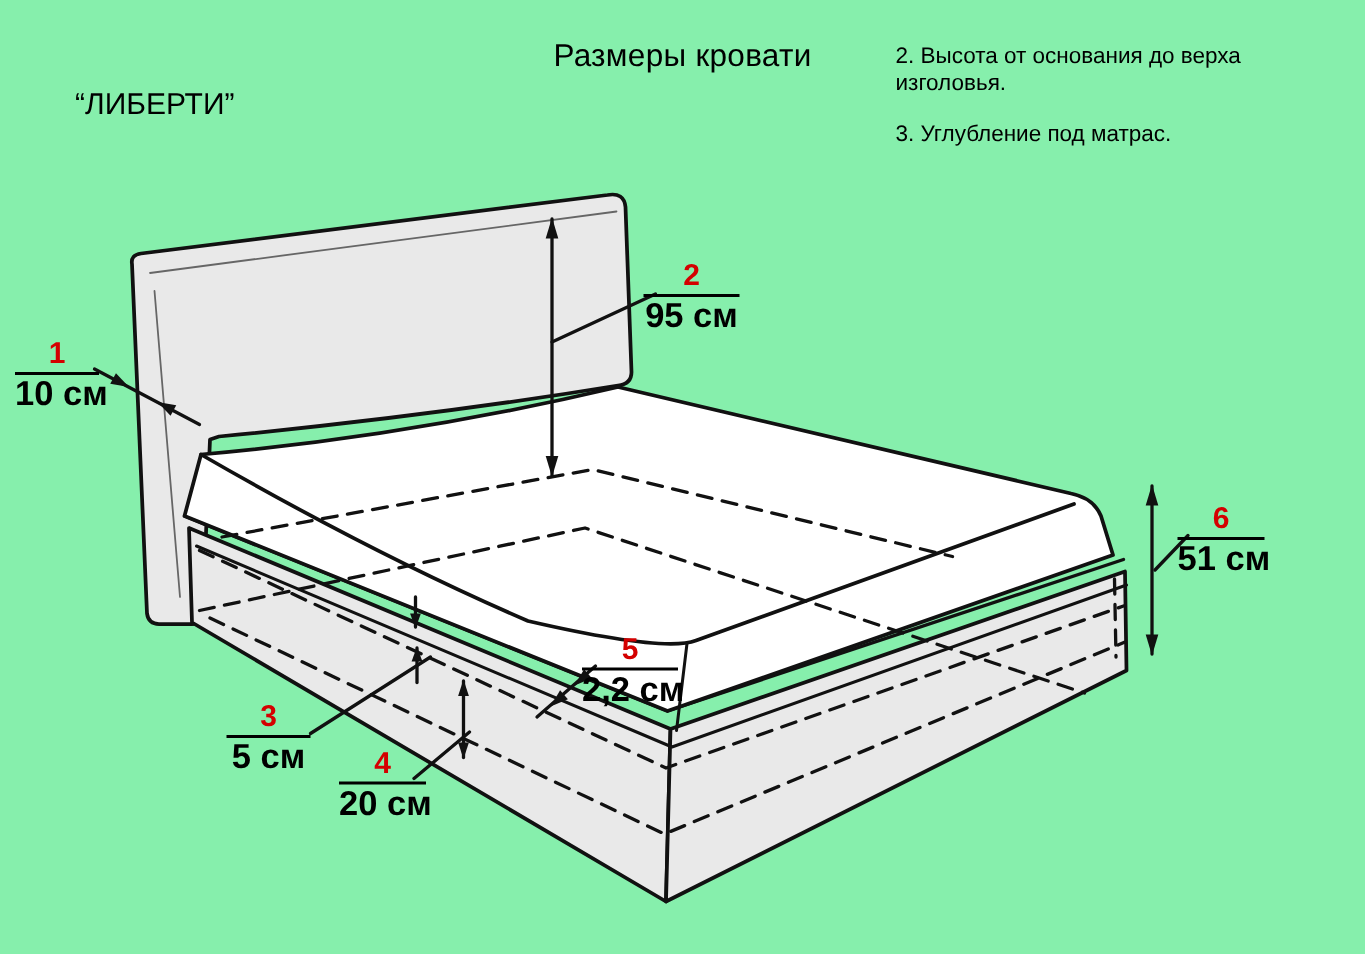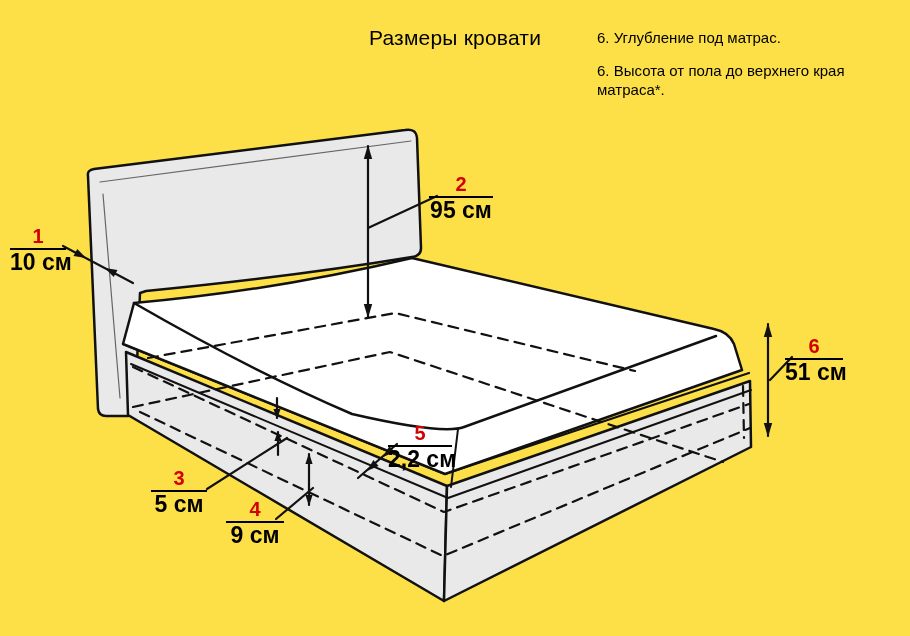--- a/index.html
+++ b/index.html
@@ -1,16 +1,16 @@
 <!DOCTYPE html>
 <html style="--red: #d40000; --fill: #e9e9e9;"><head>
 <meta charset="utf-8">
 <style>
   html,body{margin:0;padding:0;background:#fff;}
-  #page{position:relative;width:910px;height:636px;background:#fde047;overflow:hidden;
+  #page{position:relative;width:910px;height:636px;background:#86efac;overflow:hidden;
         font-family:"Liberation Sans", sans-serif;color:#000;}
   #page-title{position:absolute;left:0;top:26px;width:100%;text-align:center;
         font-size:21px;letter-spacing:.2px;}
   #model-name{position:absolute;left:50px;top:59px;font-size:20px;}
   #legend{position:absolute;left:597px;top:29px;width:260px;font-size:15px;line-height:1.22;}
   .legend-item{margin-bottom:15px;}
   #footnote{position:absolute;left:653px;top:584px;font-size:17px;}
   svg#drawing{position:absolute;left:0;top:0;}
   .dim-label{position:absolute;text-align:center;line-height:1.05;}
   .dim-num{display:block;color:var(--red,#d40000);font-weight:700;font-size:20px;
@@ -83,41 +83,42 @@
       <polygon points="277,419 273.4,409 280.6,409"></polygon>
       <polygon points="278,431 274.4,441 281.6,441"></polygon>
       <polygon points="86,258 73.5,255.9 77.3,248.9"></polygon>
       <polygon points="105,268 113.7,277.1 117.5,270.1"></polygon>
       <polygon points="383,457 389.4,446.1 394.6,452.1"></polygon>
       <polygon points="367,471 373.4,460.1 378.6,466.1"></polygon>
     </g>
   </svg>
 
   <div id="page-title">Размеры кровати</div>
+  <div id="model-name">“ЛИБЕРТИ”</div>
 
   <div id="legend">
-    <div class="legend-item">6. Углубление под матрас.</div>
-    <div class="legend-item">6. Высота от пола до верхнего края матраса*.</div>
+    <div class="legend-item">2. Высота от основания до верха изголовья.</div>
+    <div class="legend-item">3. Углубление под матрас.</div>
   </div>
 
   <div class="dim-label" style="left:10px;top:226px;width:56px">
     <span class="dim-num">1</span>
     <span class="dim-val">10 см</span>
   </div>
   <div class="dim-label" style="left:429px;top:174px;width:64px">
     <span class="dim-num">2</span>
     <span class="dim-val">95 см</span>
   </div>
   <div class="dim-label" style="left:151px;top:468px;width:56px">
     <span class="dim-num">3</span>
     <span class="dim-val">5 см</span>
   </div>
   <div class="dim-label" style="left:226px;top:499px;width:58px">
     <span class="dim-num">4</span>
-    <span class="dim-val">9 см</span>
+    <span class="dim-val">20 см</span>
   </div>
   <div class="dim-label" style="left:388px;top:423px;width:64px">
     <span class="dim-num">5</span>
     <span class="dim-val">2,2 см</span>
   </div>
   <div class="dim-label" style="left:785px;top:336px;width:58px">
     <span class="dim-num">6</span>
     <span class="dim-val">51 см</span>
   </div>
 

